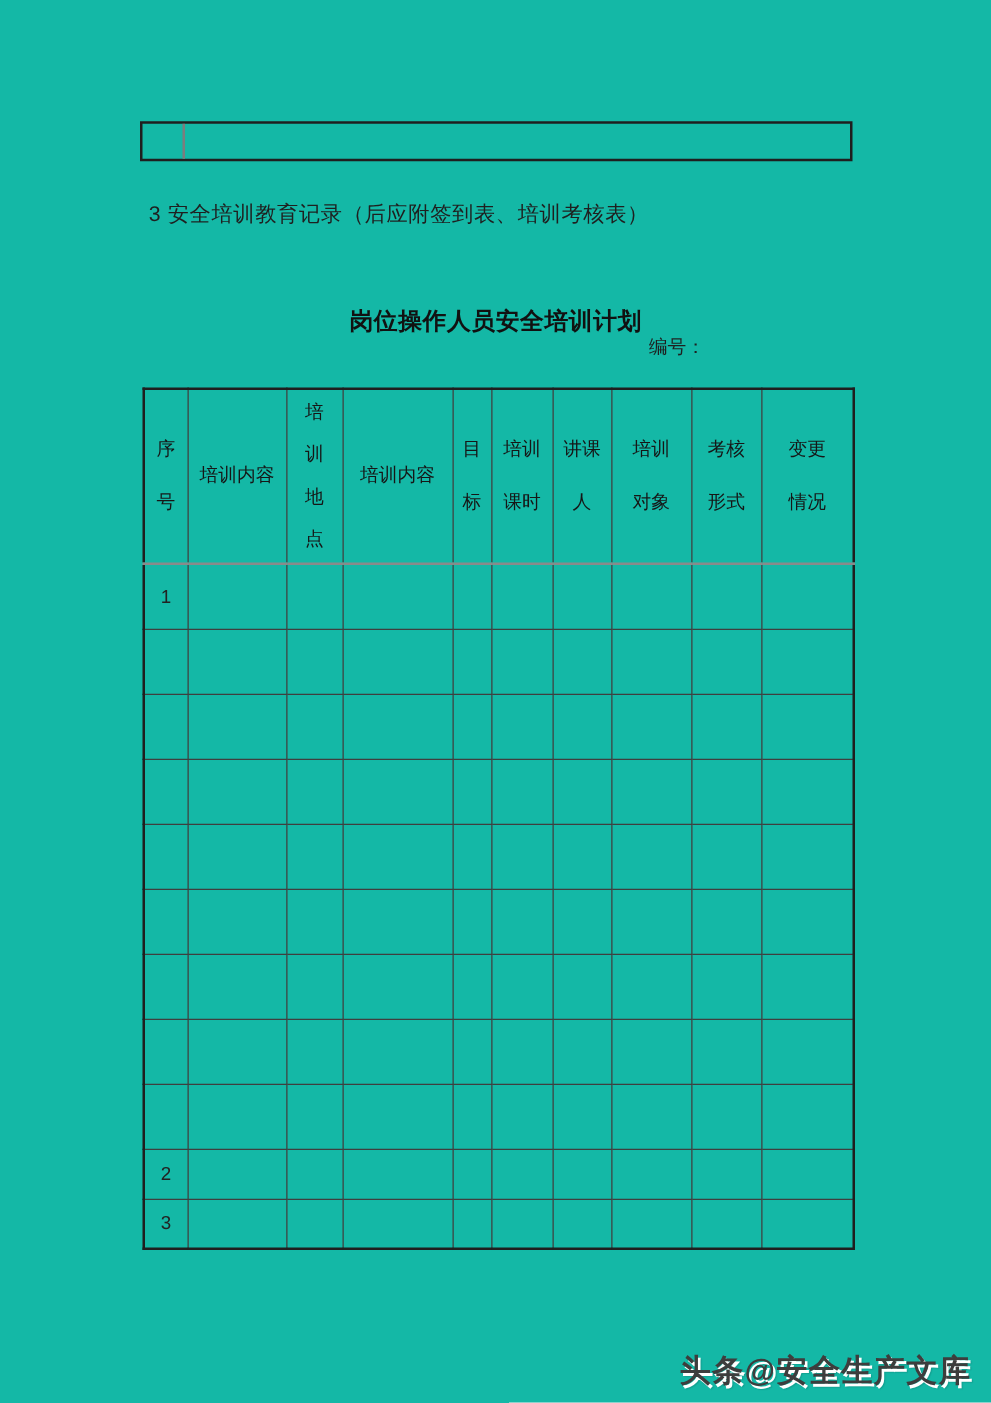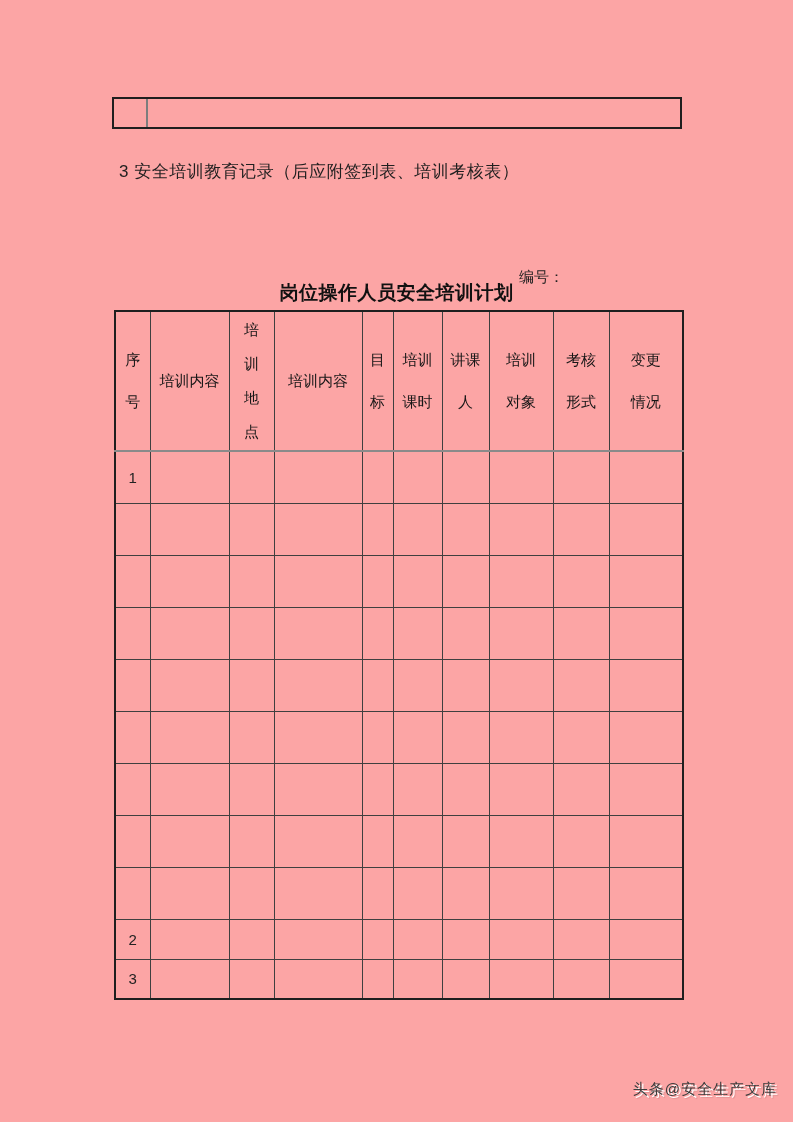--- a/index.html
+++ b/index.html
@@ -4,21 +4,21 @@
 <style>
   * { margin: 0; padding: 0; box-sizing: border-box; }
   html, body { background: #e9e9e9; }
   body { font-family: "Liberation Sans", "DejaVu Sans", sans-serif; }
 
   .page {
     position: relative;
     width: 793px;
     height: 1122px;
     margin: 0 auto;
-    background: #fca5a5;
+    background: #14b8a6;
     overflow: hidden;
     color: #1c1c1c;
   }
 
   
   .fragment-table {
     position: absolute;
     left: 112px;
     top: 97px;
     width: 570px;
@@ -48,21 +48,20 @@
   .doc-title {
     position: absolute;
     left: 0;
     top: 244px;
     width: 100%;
     text-align: center;
     font-size: 19px;
     font-weight: bold;
     letter-spacing: 0.5px;
     color: #111;
-    margin-top: 36px;
   }
 
   
   .number-label {
     position: absolute;
     left: 519px;
     top: 268px;
     font-size: 15px;
     color: #1f1f1f;
   }
@@ -96,22 +95,22 @@
   table.plan th.lh4 { line-height: 34px; }
   tr.r-tall  td { height: 52px; }
   tr.r-short td { height: 40px; }
   table.plan td { font-size: 15px; color: #222; }
 
   
   .watermark {
     position: absolute;
     right: 16px;
     top: 1080px;
-    font-size: 15px;
-    font-weight: normal;
+    font-size: 25px;
+    font-weight: bold;
     letter-spacing: 1px;
     color: #3d3d3d;
     text-shadow: 2px 2px 0 #ffffff, 3px 3px 1px rgba(0,0,0,0.12);
     white-space: nowrap;
   }
 </style>
 </head>
 <body>
 
 <div class="page">

